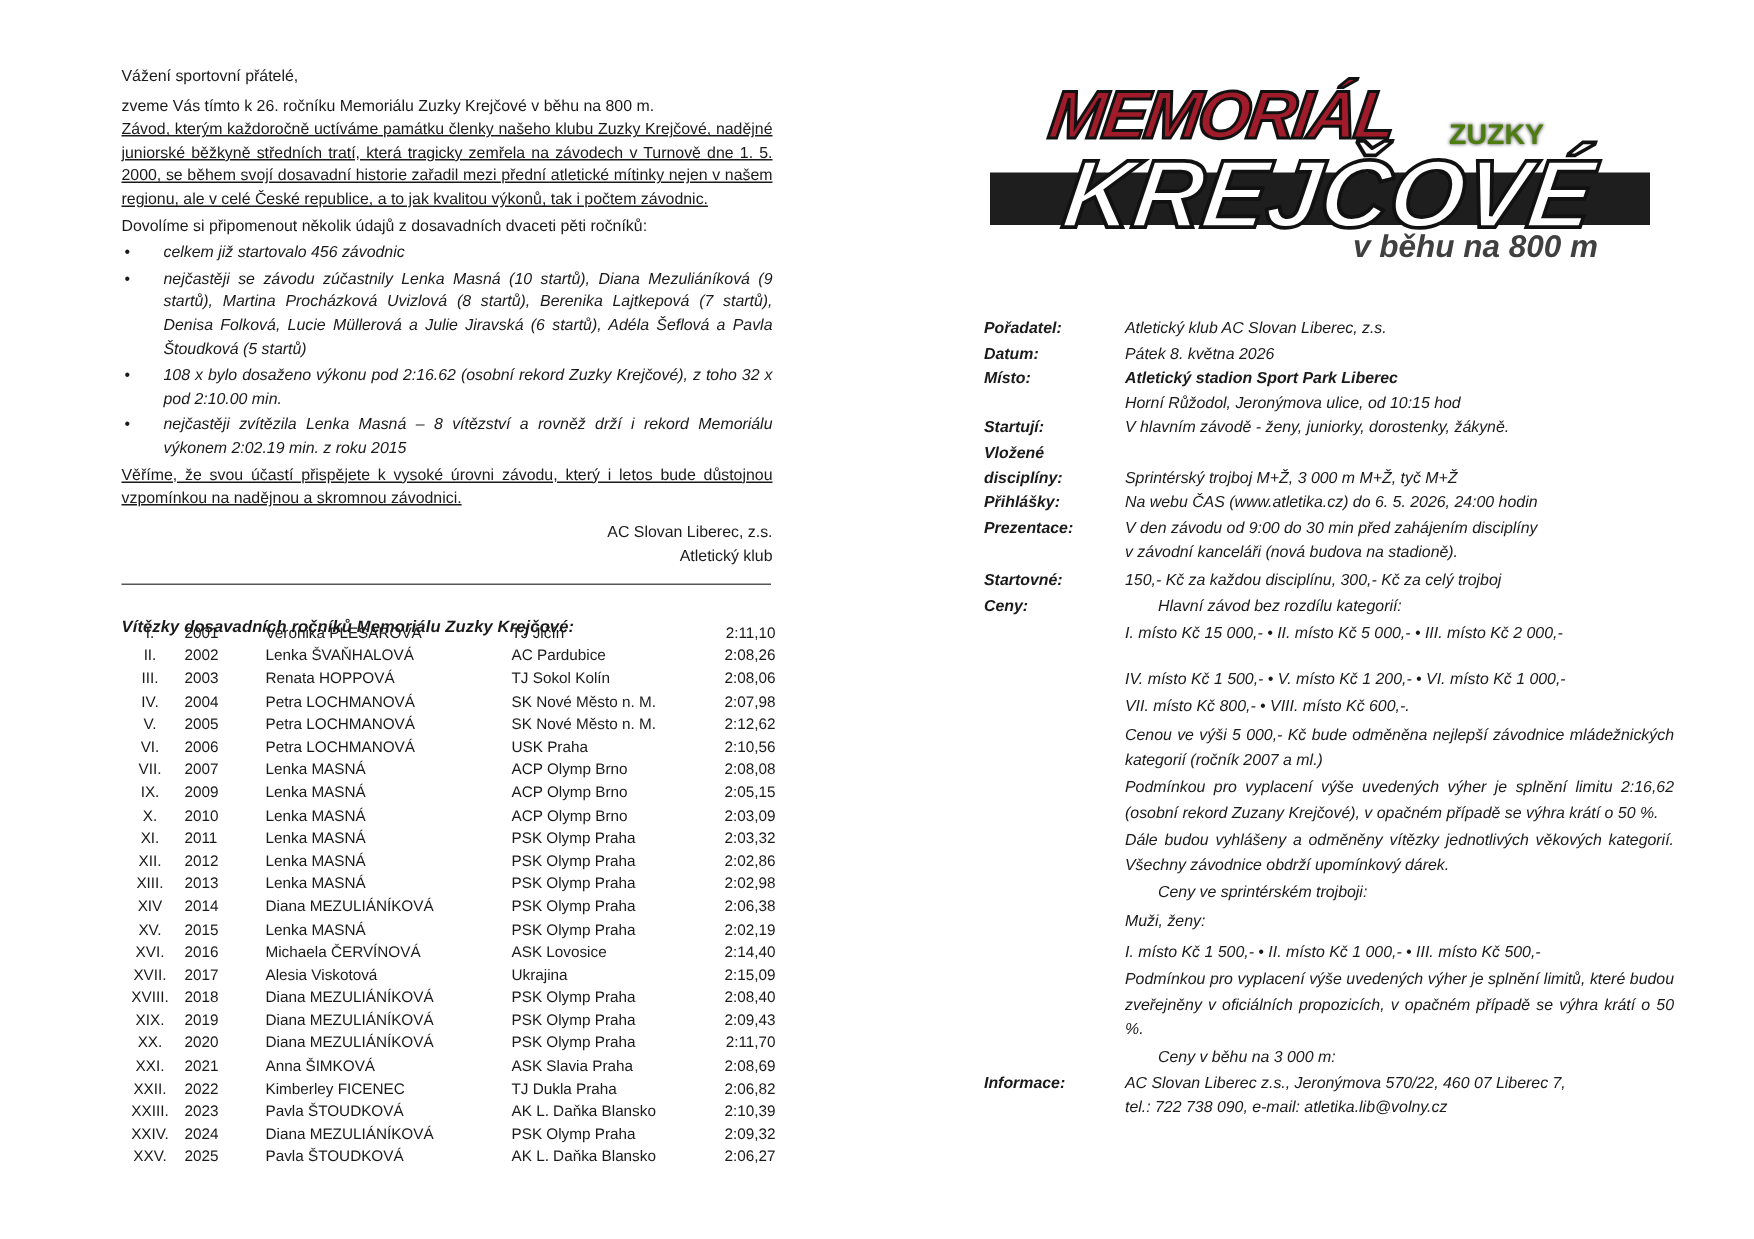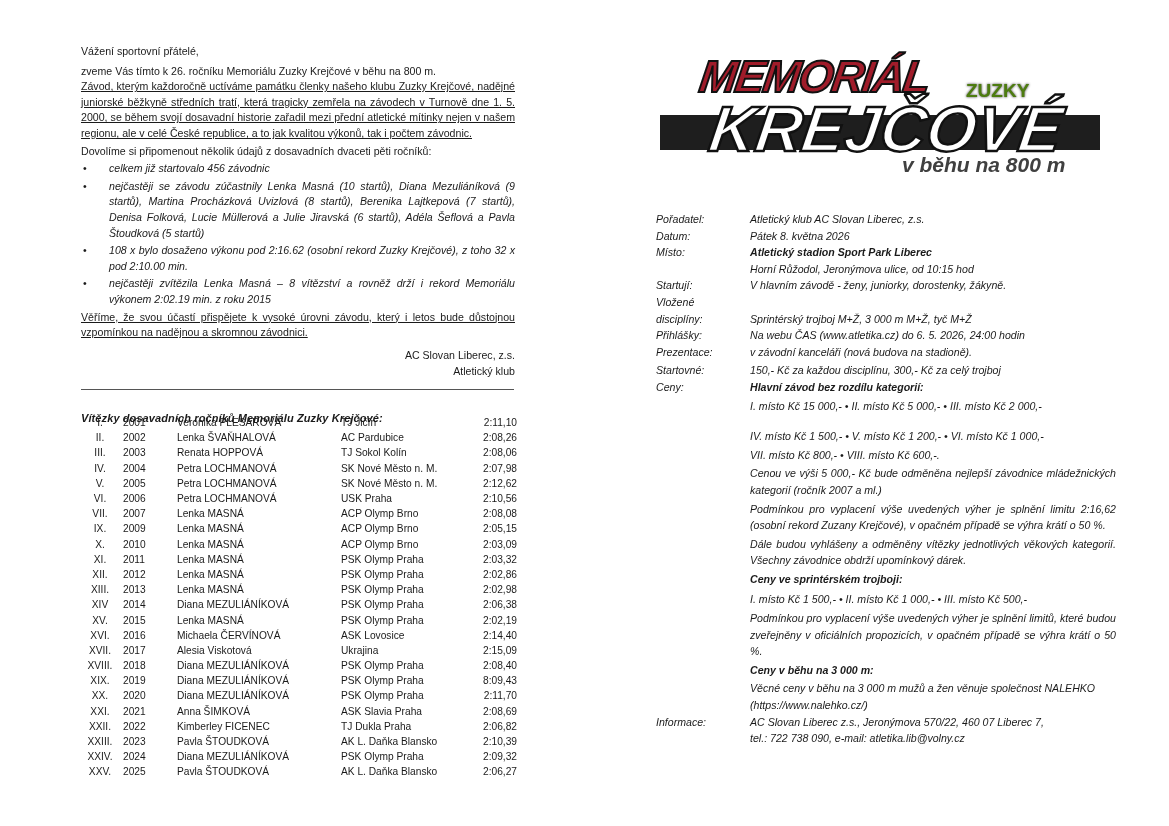--- a/index.html
+++ b/index.html
@@ -45,25 +45,25 @@
     color: #ffffff; -webkit-text-stroke: 2.5px #111; letter-spacing: 0px; line-height: 64px;
     transform: skewX(-8deg);
   }
   .logo-sub {
     position: absolute; left: 246px; top: 105px; font-size: 21px; font-weight: bold; font-style: italic; color: #404040;
   }
 
   
   .info { position: absolute; left: 656px; top: 211px; width: 460px; font-size: 10.6px; line-height: 16.6px; }
   .row { display: flex; }
-  .row .lbl { width: 94px; flex: none; font-weight: normal; font-style: italic; }
+  .row .lbl { width: 94px; flex: none; font-weight: bold; font-style: italic; }
   .row .val { flex: 1; font-style: italic; }
   .val p { margin: 0; }
   .val .just { text-align: justify; margin-top: 2px; }
-  .val .sub-head { font-weight: bold; margin-top: 2px; }
+  .val .sub-head { font-weight: normal; margin-top: 2px; margin-left: 22px; }
 </style>
 </head>
 <body>
 
 <div class="left">
   <p class="greet">Vážení sportovní přátelé,</p>
   <p>zveme Vás tímto k 26. ročníku Memoriálu Zuzky Krejčové v běhu na 800 m.</p>
   <p class="para">Závod, kterým každoročně uctíváme památku členky našeho klubu Zuzky Krejčové, nadějné juniorské běžkyně středních tratí, která tragicky zemřela na závodech v Turnově dne 1. 5. 2000, se během svojí dosavadní historie zařadil mezi přední atletické mítinky nejen v našem regionu, ale v celé České republice, a to jak kvalitou výkonů, tak i počtem závodnic.</p>
   <p>Dovolíme si připomenout několik údajů z dosavadních dvaceti pěti ročníků:</p>
   <ul class="bullets">
@@ -200,21 +200,21 @@
         <td class="yr">2018</td>
         <td class="nm">Diana MEZULIÁNÍKOVÁ</td>
         <td class="cl">PSK Olymp Praha</td>
         <td class="tm">2:08,40</td>
       </tr>
       <tr>
         <td class="ord">XIX.</td>
         <td class="yr">2019</td>
         <td class="nm">Diana MEZULIÁNÍKOVÁ</td>
         <td class="cl">PSK Olymp Praha</td>
-        <td class="tm">8:09,43</td>
+        <td class="tm">2:09,43</td>
       </tr>
       <tr>
         <td class="ord">XX.</td>
         <td class="yr">2020</td>
         <td class="nm">Diana MEZULIÁNÍKOVÁ</td>
         <td class="cl">PSK Olymp Praha</td>
         <td class="tm">2:11,70</td>
       </tr>
       <tr>
         <td class="ord">XXI.</td>
@@ -292,42 +292,43 @@
       <p>Sprintérský trojboj M+Ž, 3 000 m M+Ž, tyč M+Ž</p>
     </div>
   </div>
   <div class="row">
     <div class="lbl">Přihlášky:</div>
     <div class="val">Na webu ČAS (www.atletika.cz) do 6. 5. 2026, 24:00 hodin</div>
   </div>
   <div class="row">
     <div class="lbl">Prezentace:</div>
     <div class="val">
+      <p>V den závodu od 9:00 do 30 min před zahájením disciplíny</p>
       <p>v závodní kanceláři (nová budova na stadioně).</p>
     </div>
   </div>
   <div class="row" style="margin-top:2px">
     <div class="lbl">Startovné:</div>
     <div class="val">150,- Kč za každou disciplínu, 300,- Kč za celý trojboj</div>
   </div>
   <div class="row">
     <div class="lbl">Ceny:</div>
     <div class="val">
       <p class="sub-head" style="margin-top:0">Hlavní závod bez rozdílu kategorií:</p>
       <p style="margin-top:2px">I. místo Kč 15 000,- • II. místo Kč 5 000,- • III. místo Kč 2 000,-</p>
       <p style="margin-top:14px">IV. místo Kč 1 500,- • V. místo Kč 1 200,- • VI. místo Kč 1 000,-</p>
       <p style="margin-top:2px">VII. místo Kč 800,- • VIII. místo Kč 600,-.</p>
       <p class="just">Cenou ve výši 5 000,- Kč bude odměněna nejlepší závodnice mládežnických kategorií (ročník 2007 a ml.)</p>
       <p class="just">Podmínkou pro vyplacení výše uvedených výher je splnění limitu 2:16,62 (osobní rekord Zuzany Krejčové), v opačném případě se výhra krátí o 50 %.</p>
       <p class="just">Dále budou vyhlášeny a odměněny vítězky jednotlivých věkových kategorií. Všechny závodnice obdrží upomínkový dárek.</p>
       <p class="sub-head">Ceny ve sprintérském trojboji:</p>
+      <p style="margin-top:2px">Muži, ženy:</p>
       <p style="margin-top:4px">I. místo Kč 1 500,- • II. místo Kč 1 000,- • III. místo Kč 500,-</p>
       <p class="just">Podmínkou pro vyplacení výše uvedených výher je splnění limitů, které budou zveřejněny v oficiálních propozicích, v opačném případě se výhra krátí o 50 %.</p>
       <p class="sub-head">Ceny v běhu na 3 000 m:</p>
-      <p style="margin-top:2px">Věcné ceny v běhu na 3 000 m mužů a žen věnuje společnost NALEHKO (https://www.nalehko.cz/)</p>
     </div>
   </div>
   <div class="row">
     <div class="lbl">Informace:</div>
     <div class="val">
       <p>AC Slovan Liberec z.s., Jeronýmova 570/22, 460 07 Liberec 7,</p>
       <p>tel.: 722 738 090, e-mail: atletika.lib@volny.cz</p>
     </div>
   </div>
 </div>

